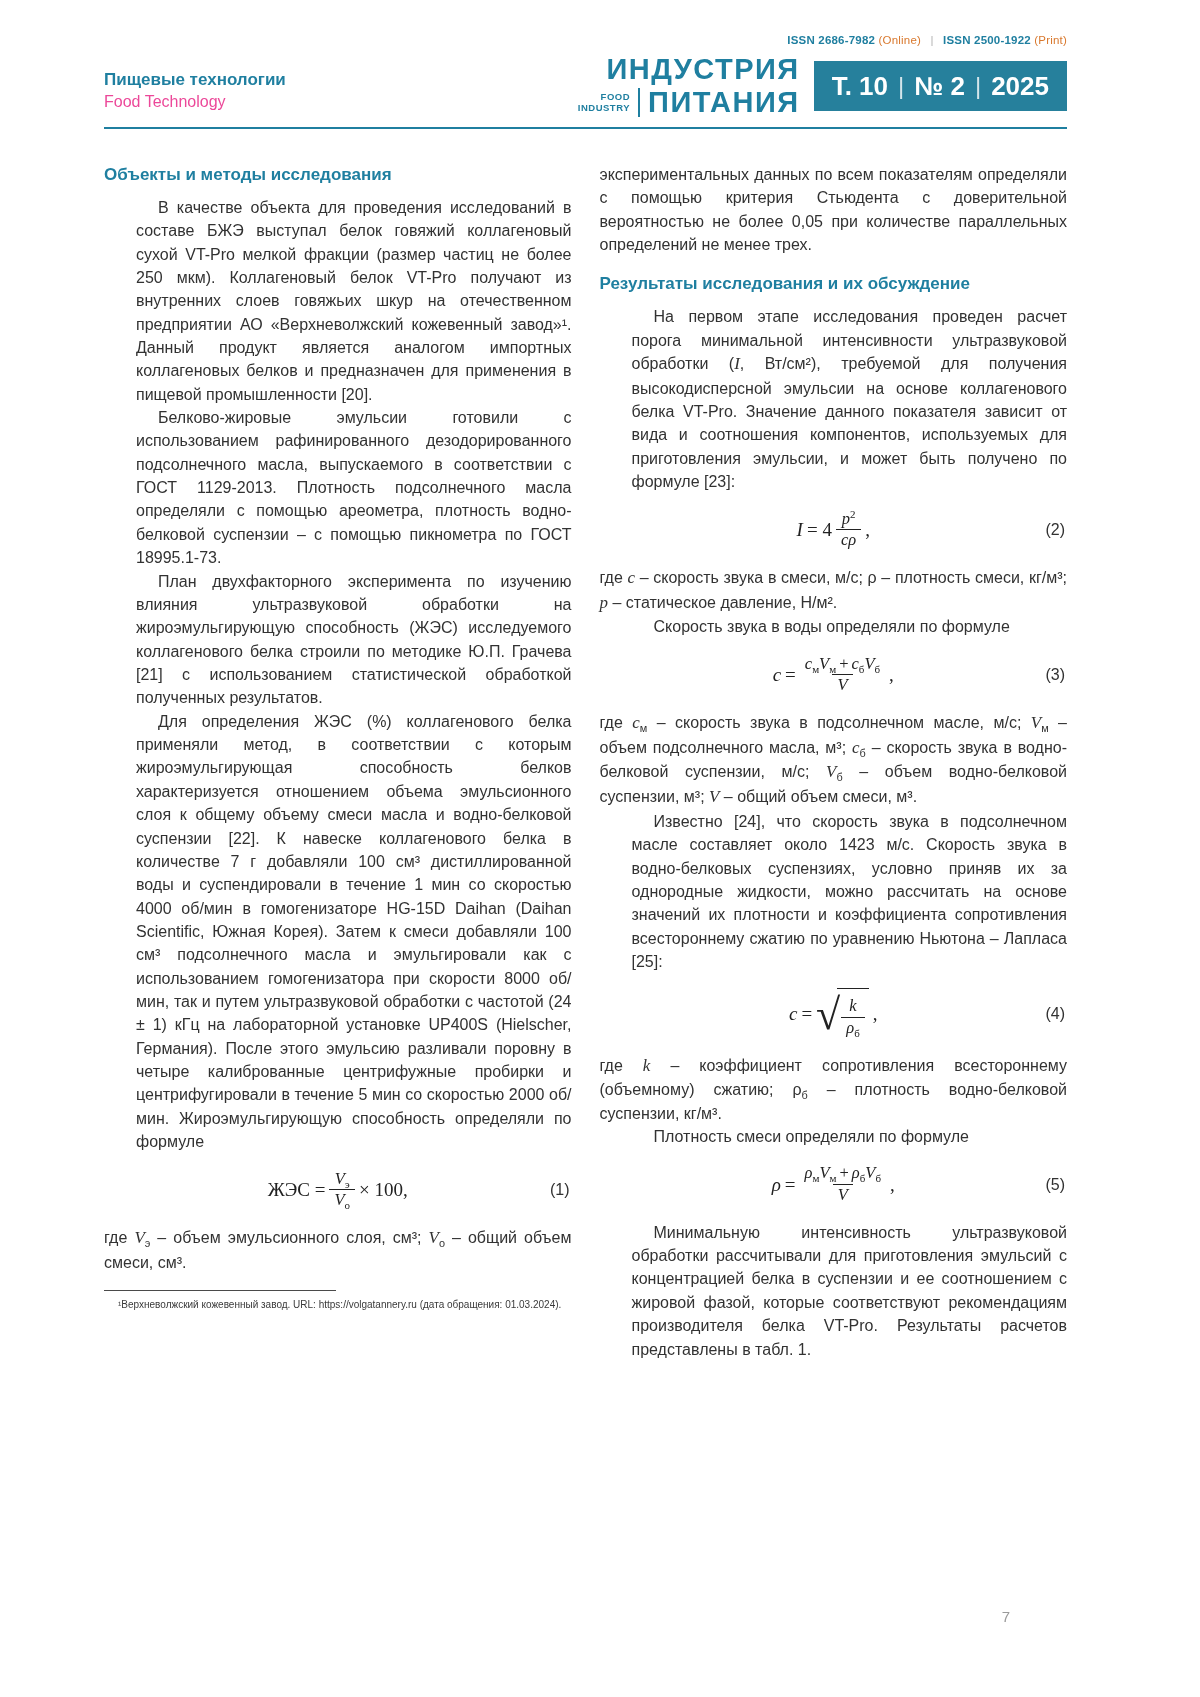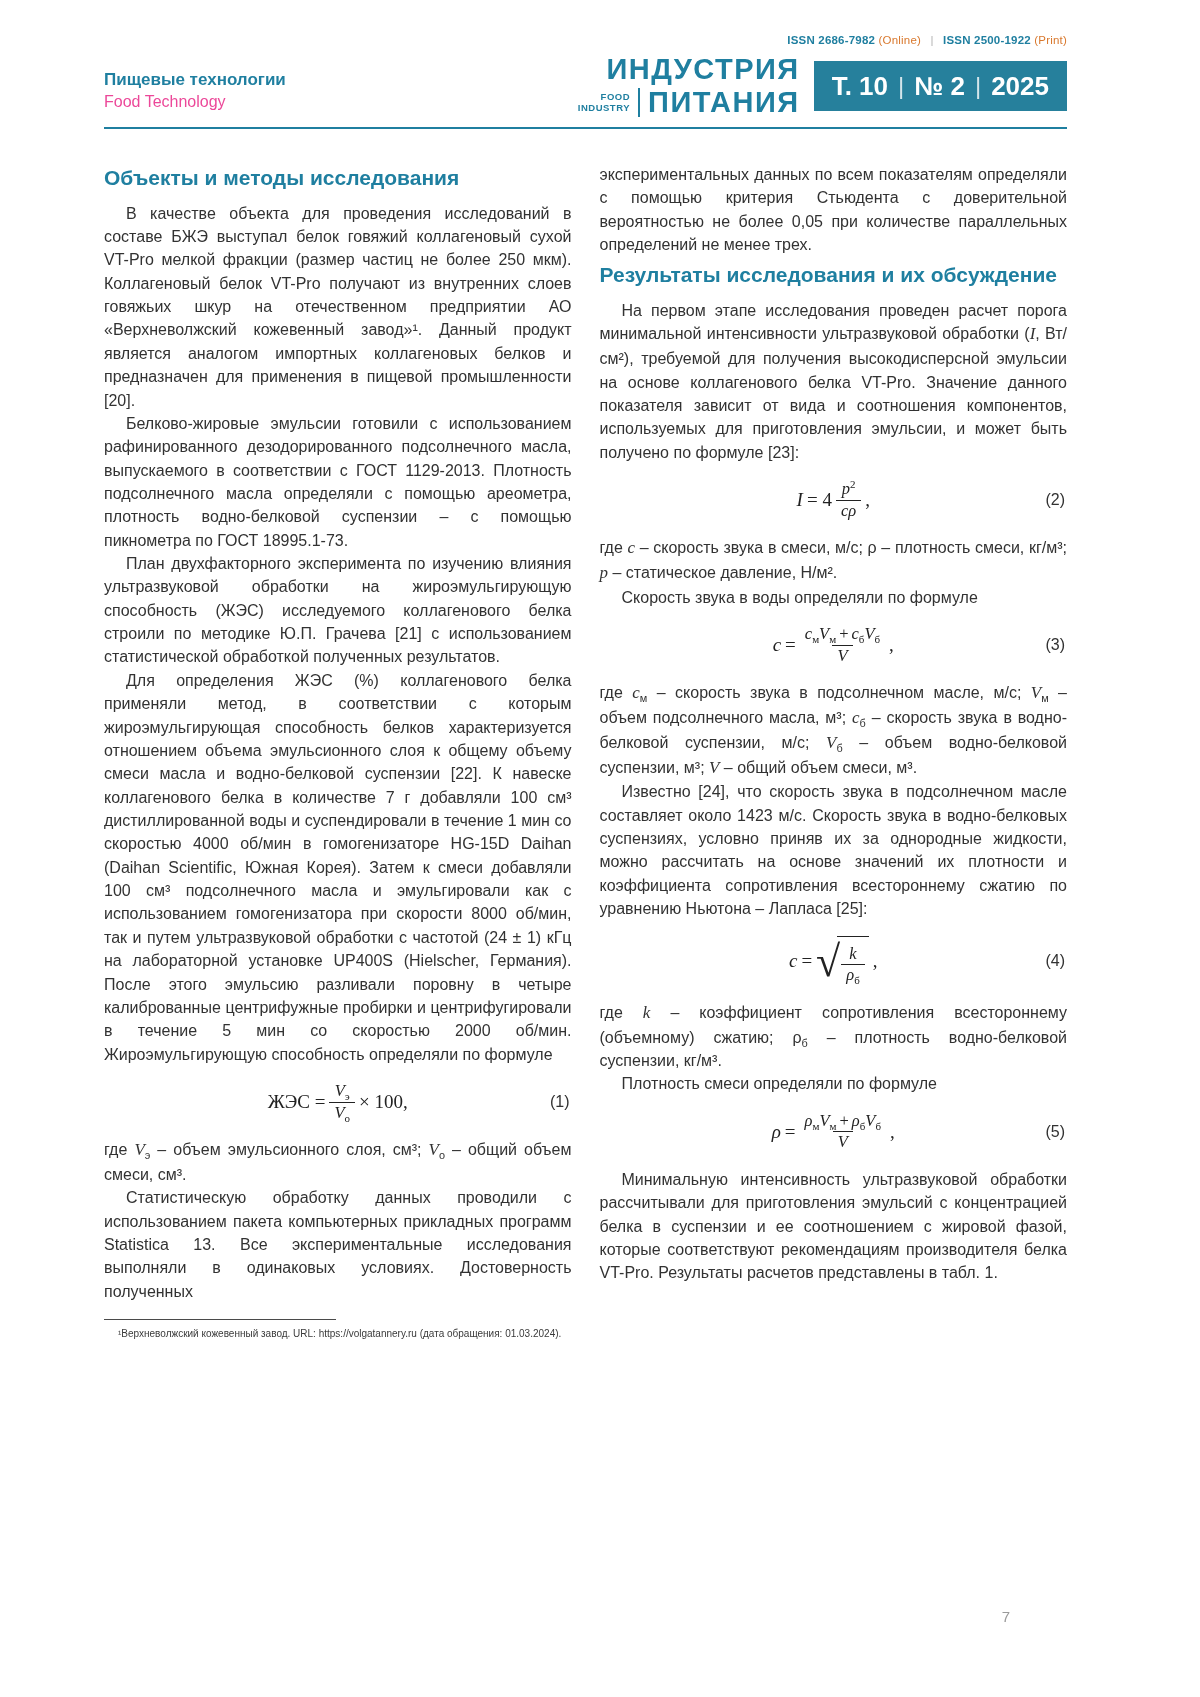--- a/index.html
+++ b/index.html
@@ -39,25 +39,25 @@
   .vol-box { background:#26809c; color:#ffffff; font-weight:700; font-size:26px;
              padding:12px 18px; display:flex; align-items:center; line-height:1; }
   .vol-box .sep { font-weight:300; opacity:.8; margin:0 10px; font-size:24px; }
 
   .header-rule { border-top:2px solid #1f7fa0; margin-top:10px; }
 
   
   .content { display:flex; gap:28px; margin-top:34px; }
   .col { flex:1; min-width:0; font-size:16px; line-height:1.46; text-align:justify; }
   .col p { margin:0; }
-  .col p.indent { text-indent:22px; }
+  .col p.indent { text-indent:22px;margin-left:32px; }
   .col p i { font-family:"Liberation Serif", serif; font-style:italic; font-size:1.06em; }
   .col sub { font-size:.68em; line-height:0; }
-  h2.heading { color:#1f7fa0; font-size:21px; font-weight:700; margin:0 0 8px; text-align:left; }
-  h2.heading.with-top { margin-top:4px; }
+  h2.heading { color:#1f7fa0; font-size:17px; font-weight:700; margin:0 0 8px; text-align:left; }
+  h2.heading.with-top { margin-top:16px; }
 
   
   .formula { display:flex; align-items:center; justify-content:center; position:relative;
              margin:15px 0; font-family:"Liberation Serif", serif; font-size:19px; color:#222; }
   .f-main { display:inline-flex; align-items:center; }
   .f-main > span, .f-main > i { margin:0 2px; }
   .f-main i { font-style:italic; }
   .f-tag { position:absolute; right:2px; top:50%; transform:translateY(-50%);
            font-family:"Liberation Sans", sans-serif; font-size:16px; color:#323232; }
   .frac { display:inline-flex; flex-direction:column; align-items:center; margin:0 4px; }
@@ -133,21 +133,20 @@
           <span class="frac">
             <span class="num"><i>V</i><sub>э</sub></span>
             <span class="den"><i>V</i><sub>о</sub></span>
           </span>
           <span class="f-txt">× 100,</span>
         </span>
         <span class="f-tag">(1)</span>
       </div>
 
       <p><span>где </span><i>V</i><sub>э</sub><span> – объем эмульсионного слоя, см³; </span><i>V</i><sub>о</sub><span> – общий объем смеси, см³.</span></p>
-      <p class="indent">Статистическую обработку данных проводили с использованием пакета компьютерных прикладных программ Statistica 13. Все экспериментальные исследования выполняли в одинаковых условиях. Достоверность полученных</p>
 
       <div class="footnote">
         <div class="footnote-rule"></div>
         <p class="footnote-text">¹Верхневолжский кожевенный завод. URL: https://volgatannery.ru (дата обращения: 01.03.2024).</p>
       </div>
     </section>
 
     <section class="col">
       <p>экспериментальных данных по всем показателям определяли с помощью критерия Стьюдента с доверительной вероятностью не более 0,05 при количестве параллельных определений не менее трех.</p>
       <h2 class="heading with-top">Результаты исследования и их обсуждение</h2>

